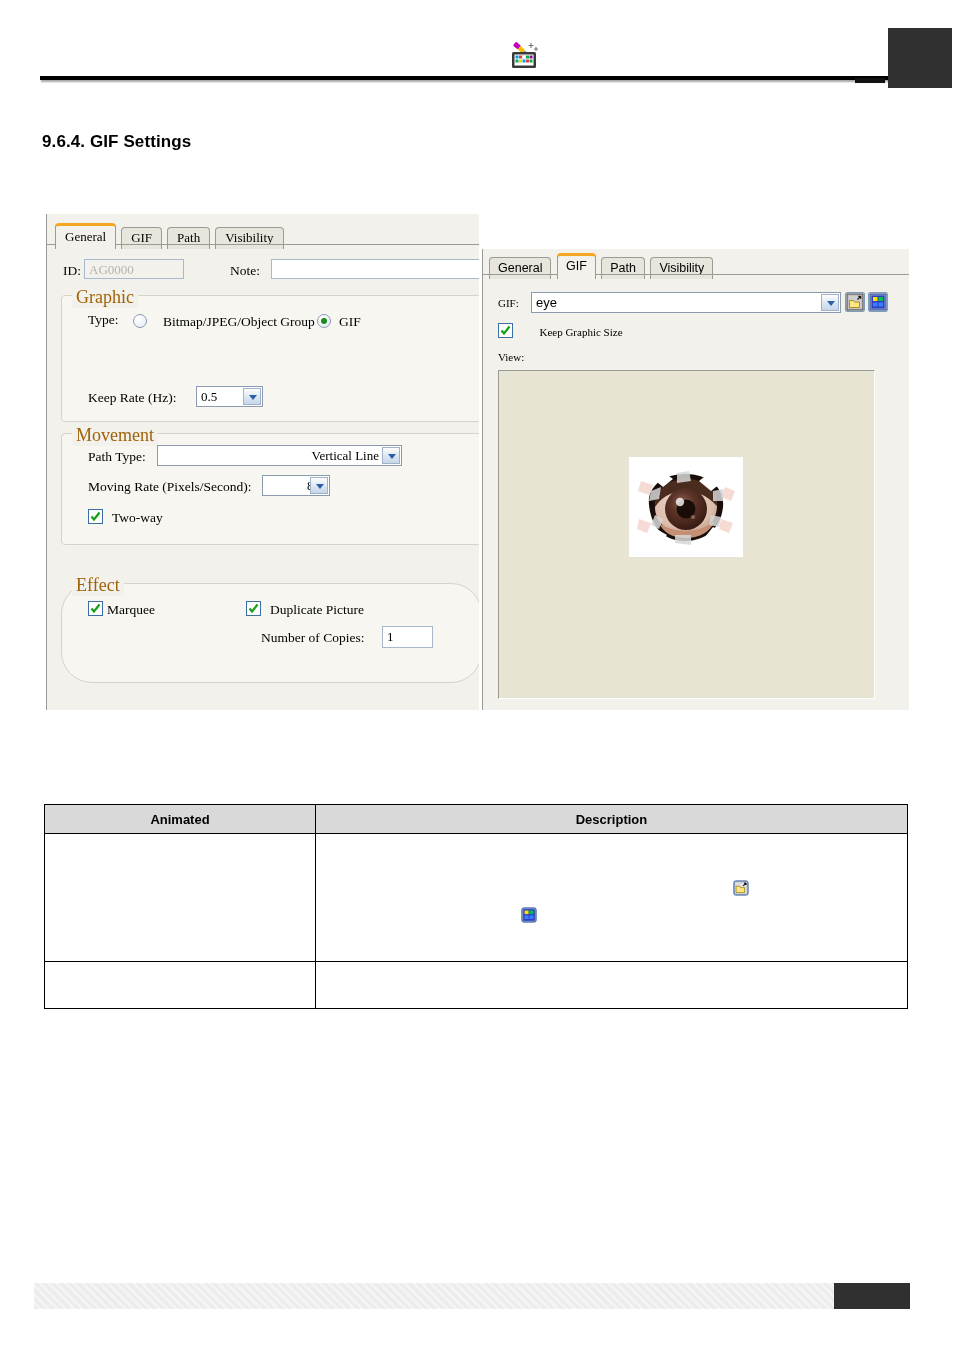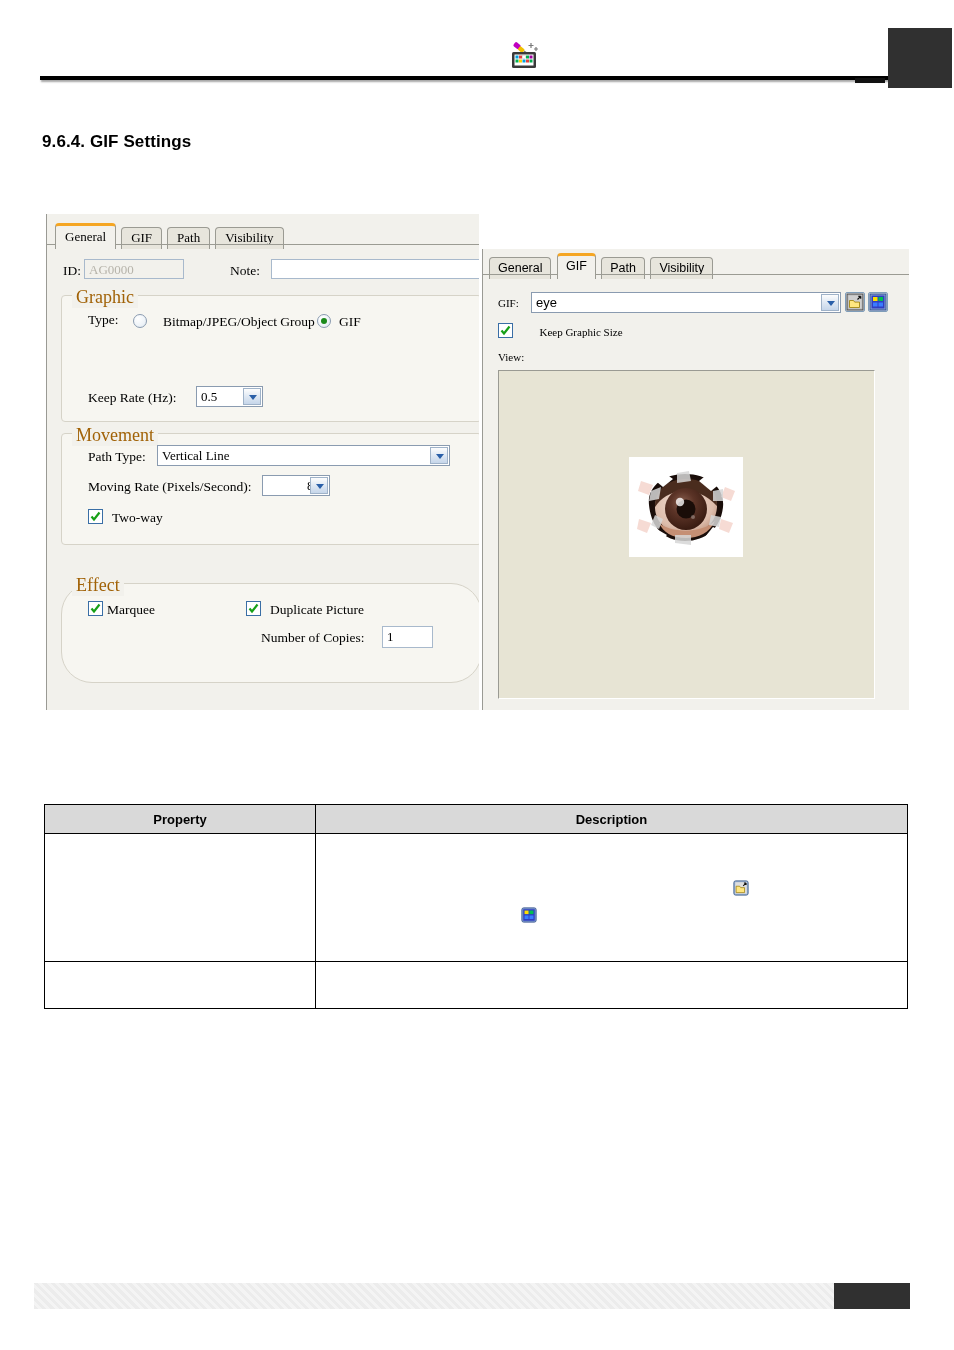--- a/index.html
+++ b/index.html
@@ -263,21 +263,21 @@
         <div class="combo" style="position:absolute;left:134px;top:90px;width:67px;">
           <span>0.5</span>
           <span class="arrow"></span>
         </div>
       </div>
 
       <div class="group" style="left:14px;top:188px;width:419px;height:110px;">
         <div class="group-title">Movement</div>
 
         <div class="lbl" style="position:absolute;left:26px;top:15px;">Path Type:</div>
-        <div class="combo" style="position:absolute;left:95px;top:11px;width:293px;">
+        <div class="combo" style="position:absolute;left:95px;top:11px;width:245px;text-align:right;">
           <span>Vertical Line</span>
           <span class="arrow"></span>
         </div>
 
         <div class="lbl" style="position:absolute;left:26px;top:45px;">Moving Rate (Pixels/Second):</div>
         <div class="combo" style="position:absolute;left:200px;top:41px;width:67px;padding-left:44px;">
           <span>80</span>
           <span class="arrow"></span>
         </div>
 
@@ -435,21 +435,21 @@
           </svg>
         </div>
 
       </div>
     </div>
   </div>
 
   <table class="ptable">
     <thead>
       <tr>
-        <th style="width:268px;">Property</th>
+        <th style="width:268px;">Animated</th>
         <th>Description</th>
       </tr>
     </thead>
     <tbody>
       <tr>
         <td style="height:125px;"></td>
         <td style="position:relative;">
           <span></span>
           <span style="position:absolute;left:205px;top:73px;">
             <svg width="16" height="16" viewBox="0 0 18 18">

